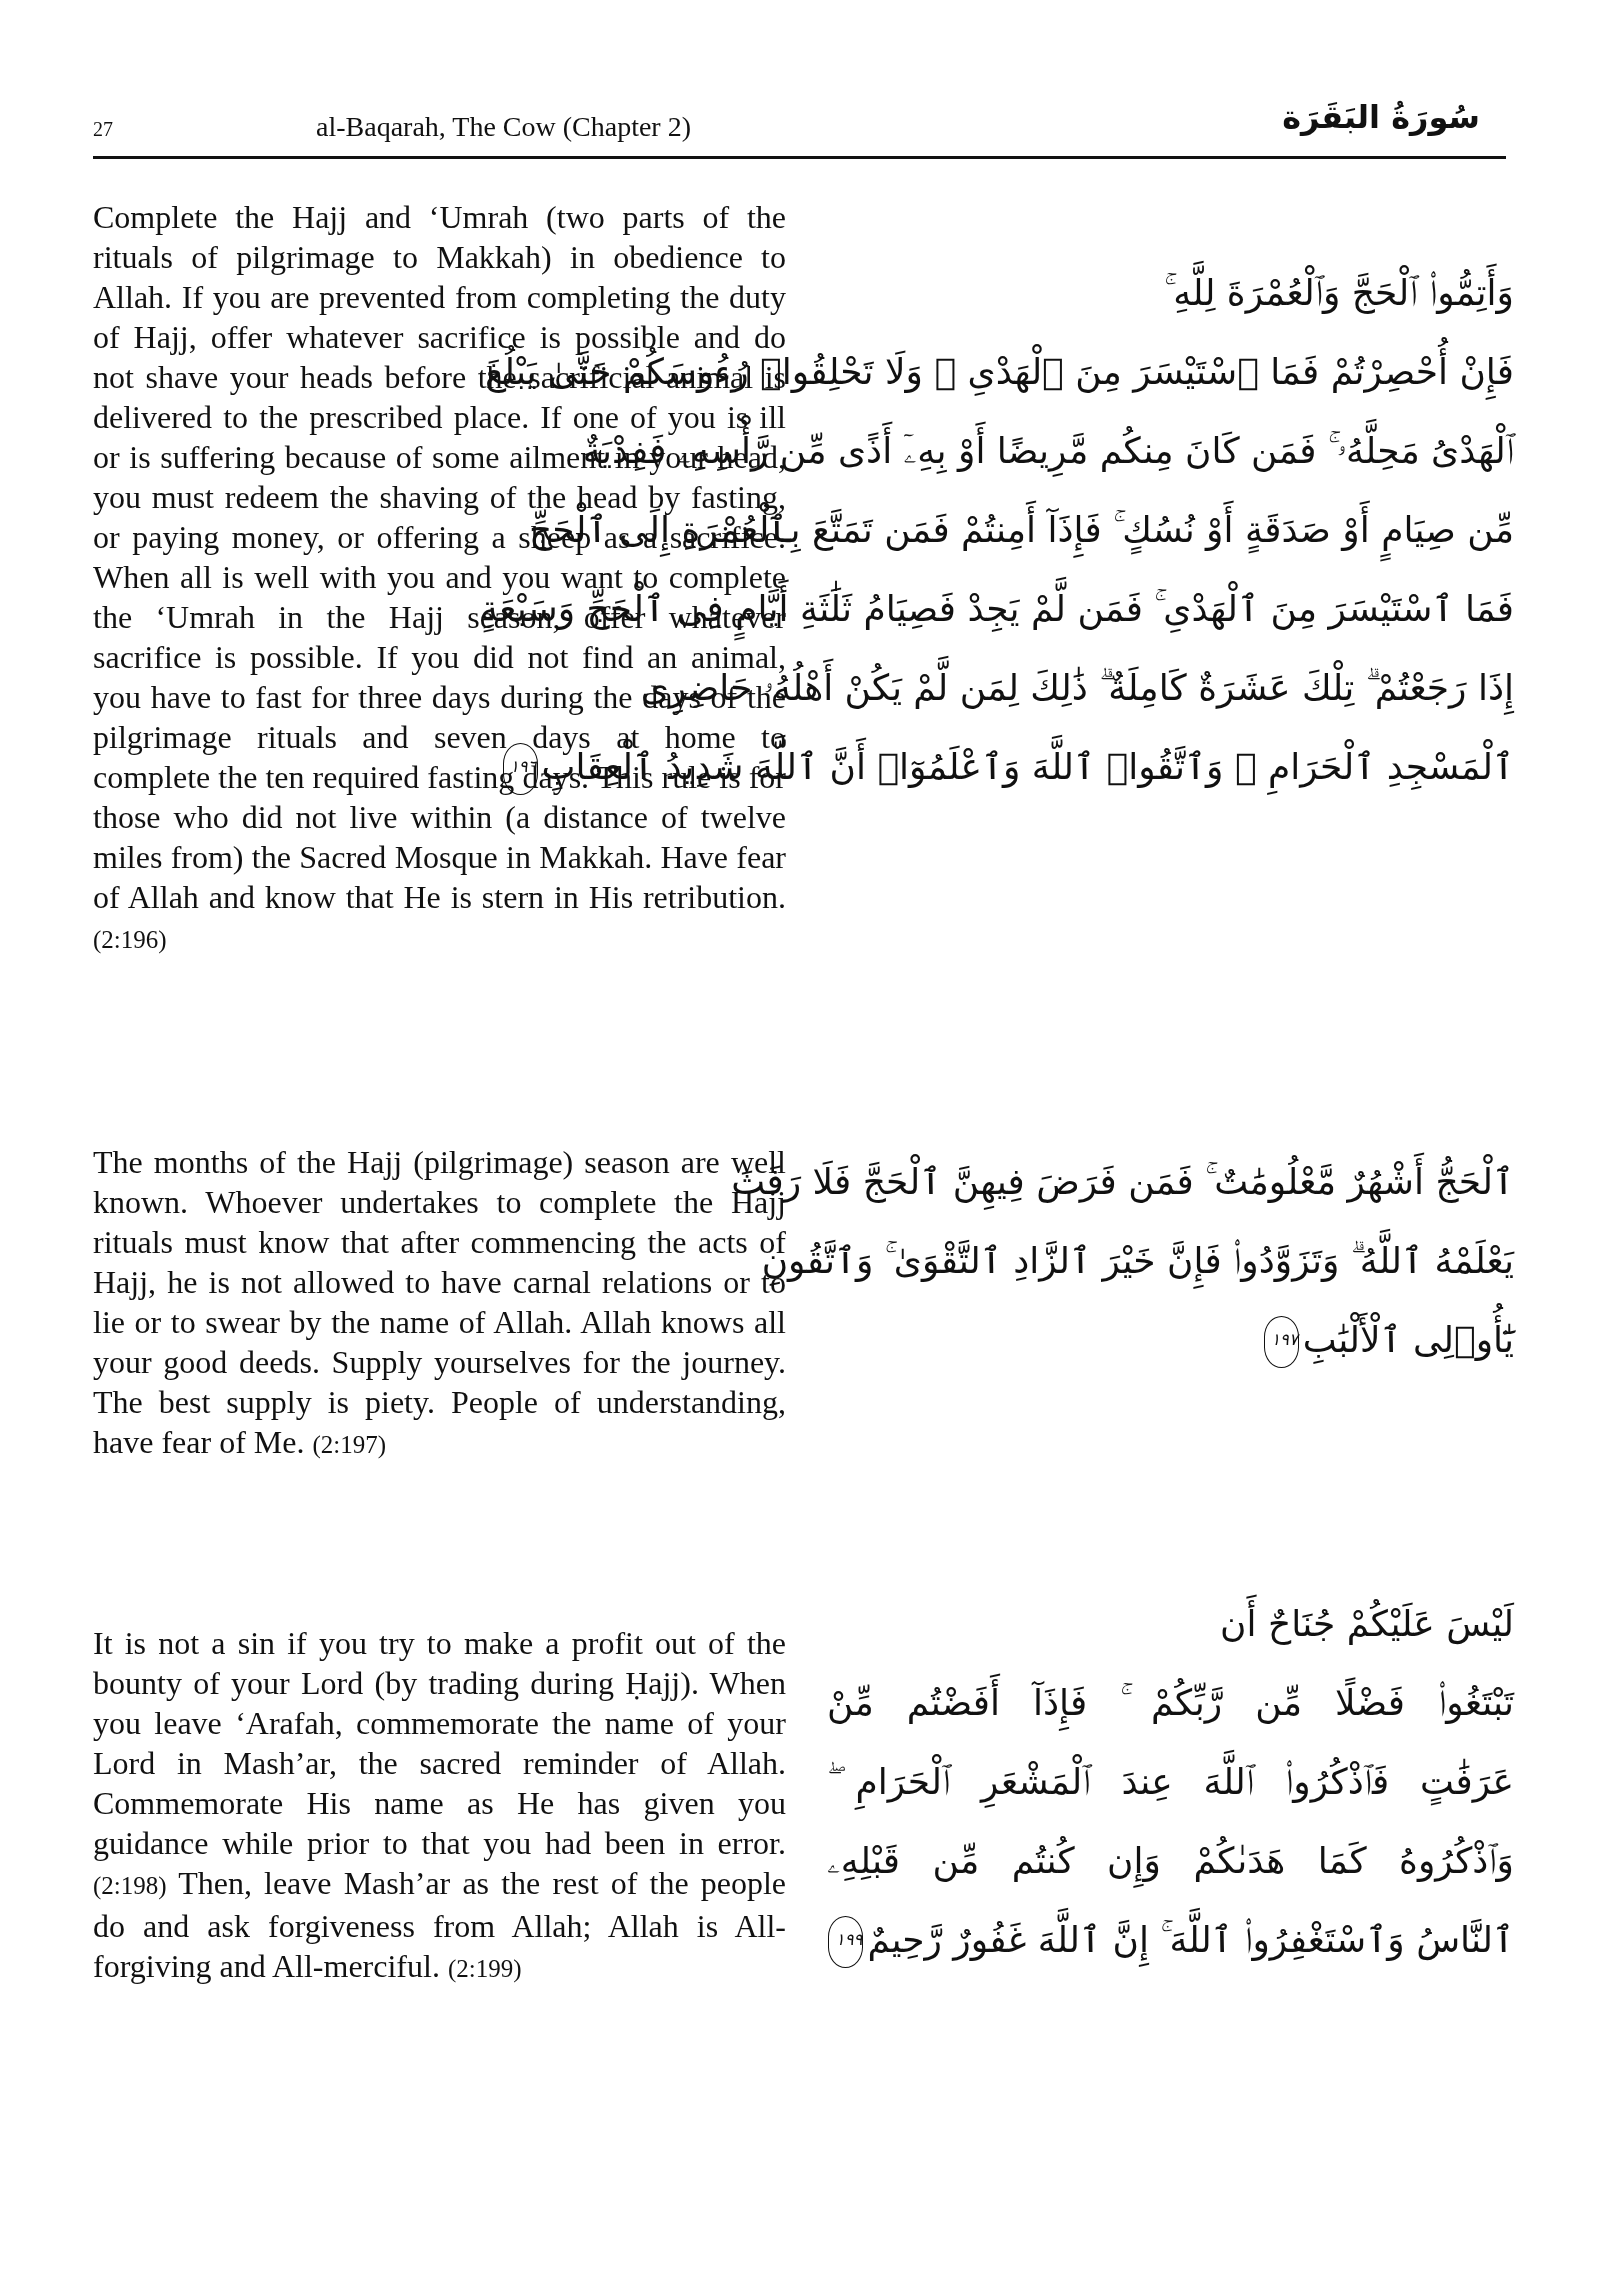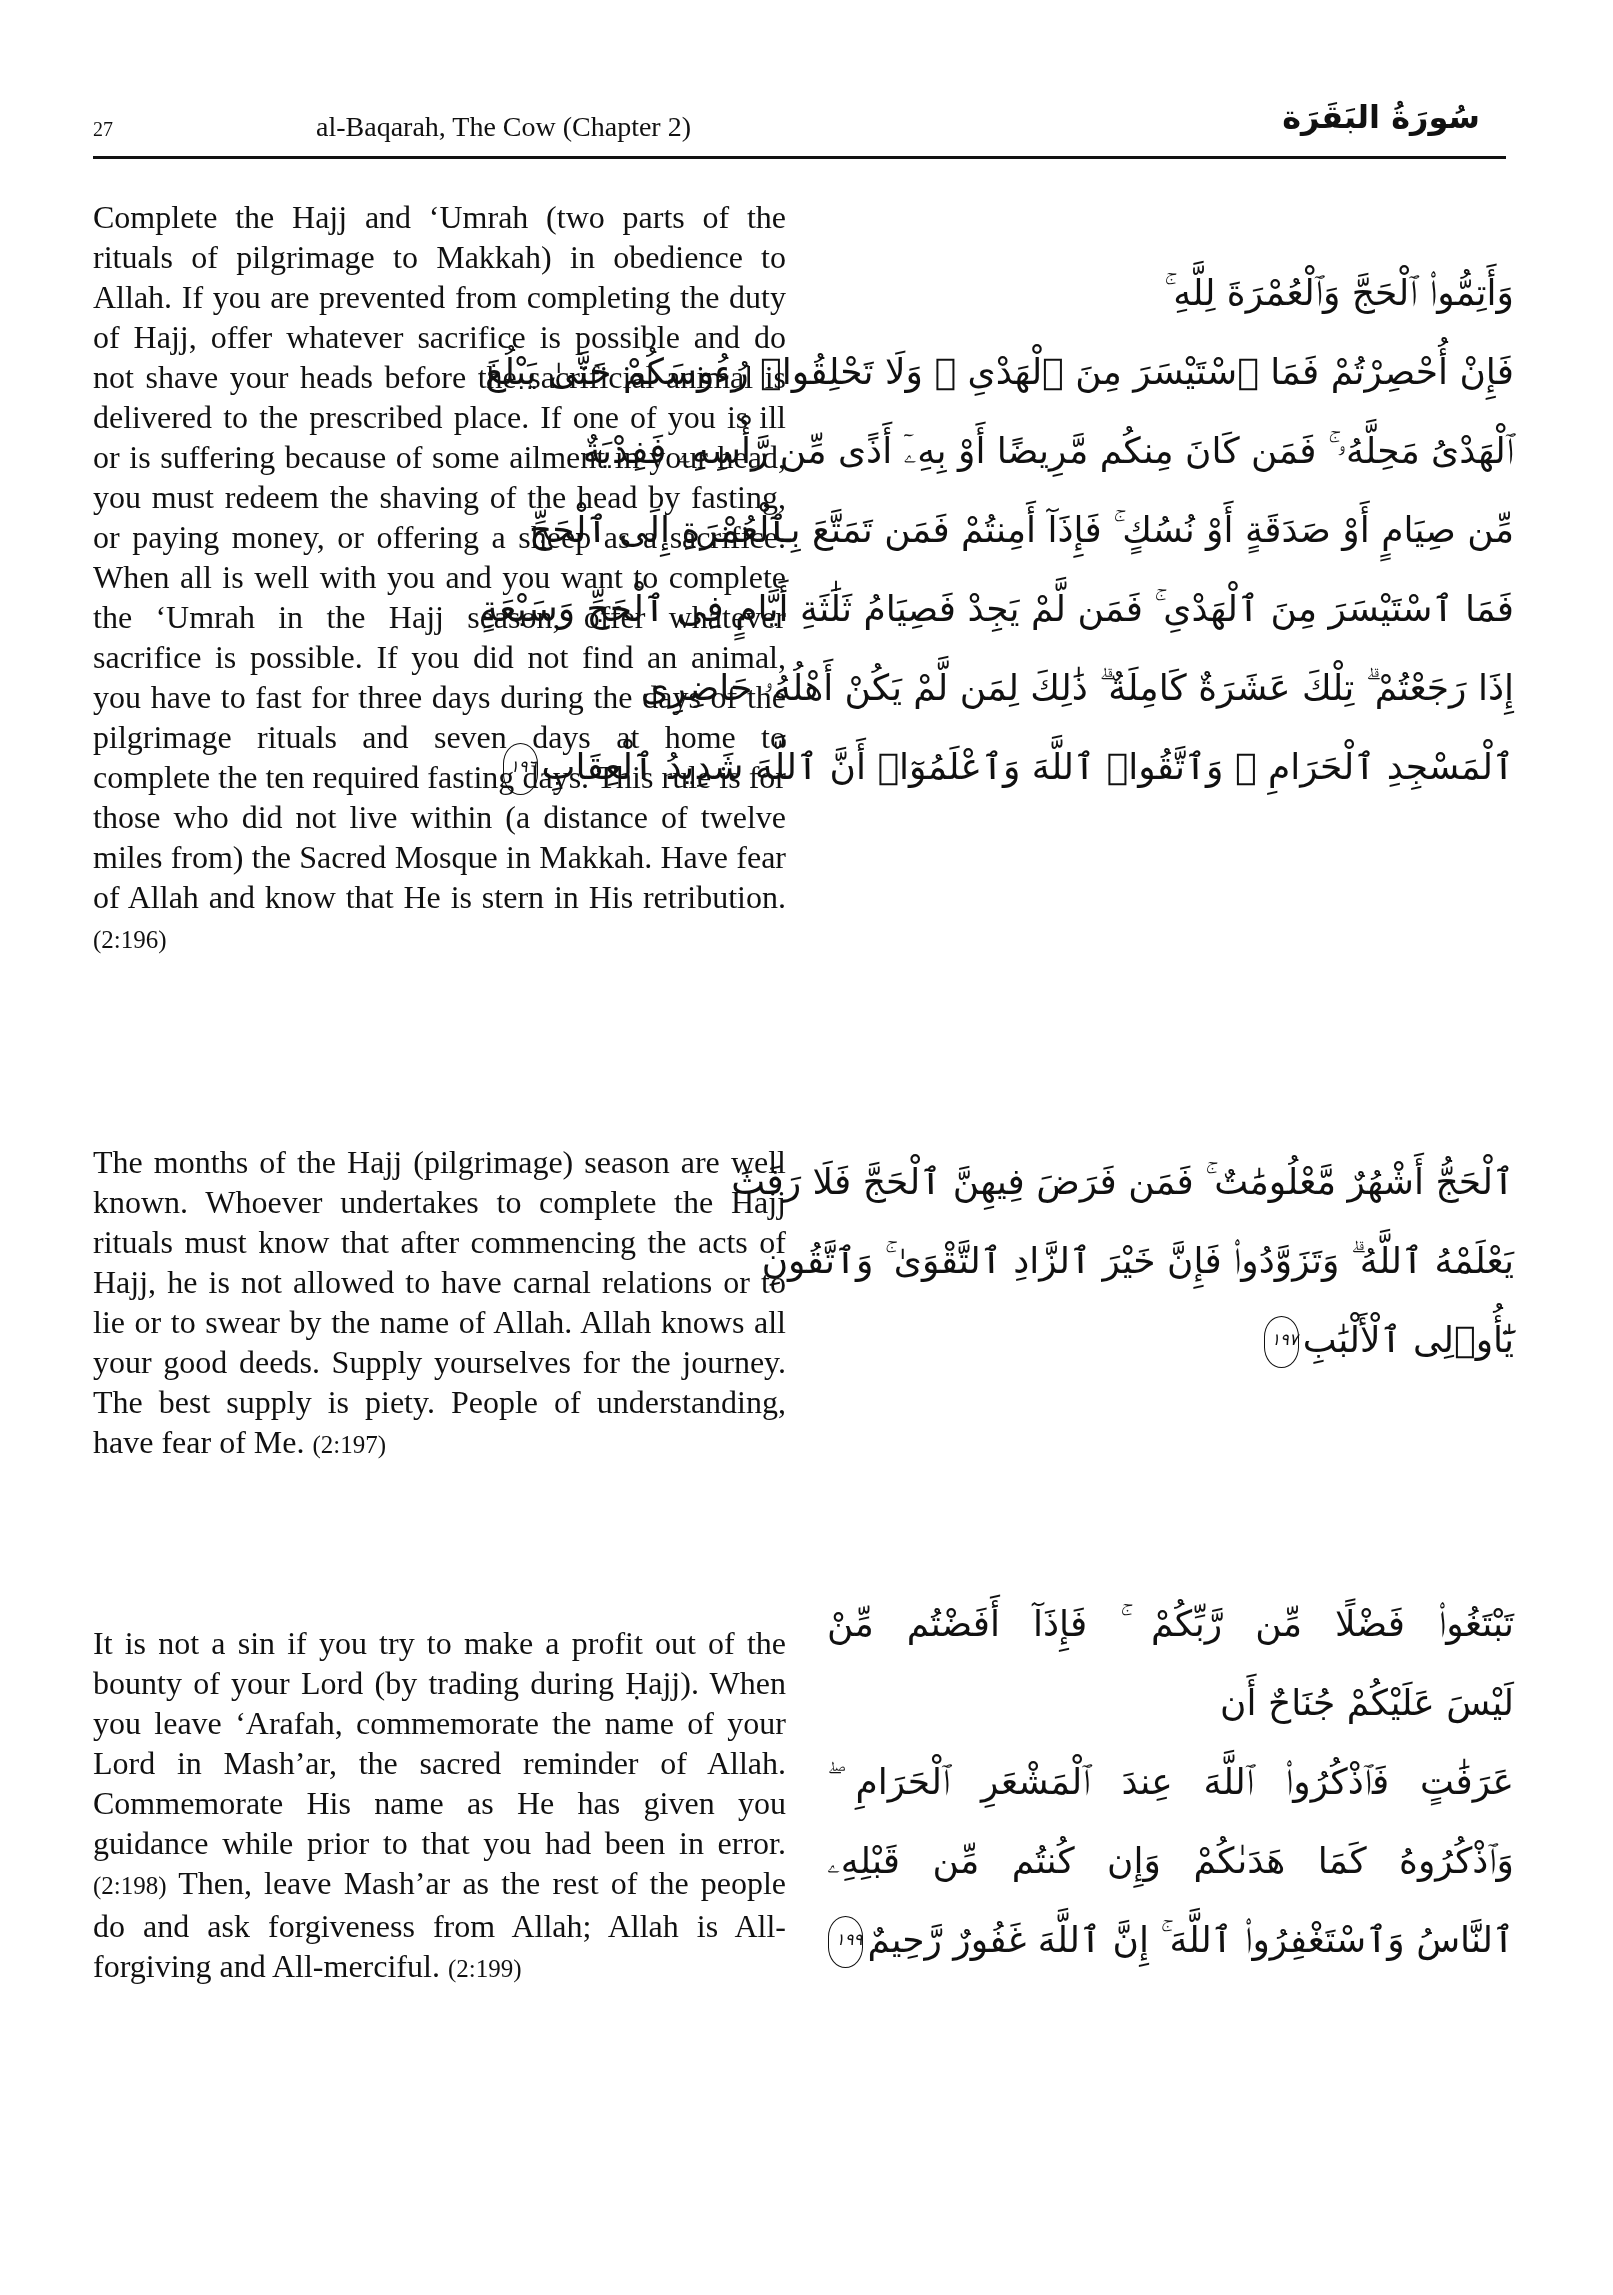--- a/index.html
+++ b/index.html
@@ -55,19 +55,19 @@
 
 <div class="ar" id="a2">
   <span class="line">ٱلْحَجُّ أَشْهُرٌ مَّعْلُومَٰتٌ ۚ فَمَن فَرَضَ فِيهِنَّ ٱلْحَجَّ فَلَا رَفَثَ</span>
   <span class="line">يَعْلَمْهُ ٱللَّهُ ۗ وَتَزَوَّدُوا۟ فَإِنَّ خَيْرَ ٱلزَّادِ ٱلتَّقْوَىٰ ۚ وَٱتَّقُونِ</span>
   <span class="line short"><span>يَٰٓأُو۟لِى ٱلْأَلْبَٰبِ</span><span class="medal">١٩٧</span></span>
 </div>
 
 <div class="en" id="p3"><span>It is not a sin if you try to make a profit out of the bounty of your Lord (by trading during Ḥajj). When you leave ‘Arafah, commemorate the name of your Lord in Mash’ar, the sacred reminder of Allah. Commemorate His name as He has given you guidance while prior to that you had been in error.</span> <span class="ref">(2:198)</span> <span>Then, leave Mash’ar as the rest of the people do and ask forgiveness from Allah; Allah is All-forgiving and All-merciful.</span> <span class="ref">(2:199)</span></div>
 
 <div class="ar" id="a3">
+  <span class="line short">لَيْسَ عَلَيْكُمْ جُنَاحٌ أَن</span>
   <span class="line">تَبْتَغُوا۟ فَضْلًا مِّن رَّبِّكُمْ ۚ فَإِذَآ أَفَضْتُم مِّنْ</span>
-  <span class="line short">لَيْسَ عَلَيْكُمْ جُنَاحٌ أَن</span>
   <span class="line">عَرَفَٰتٍ فَٱذْكُرُوا۟ ٱللَّهَ عِندَ ٱلْمَشْعَرِ ٱلْحَرَامِ ۖ</span>
   <span class="line">وَٱذْكُرُوهُ كَمَا هَدَىٰكُمْ وَإِن كُنتُم مِّن قَبْلِهِۦ</span>
   <span class="line short"><span>ٱلنَّاسُ وَٱسْتَغْفِرُوا۟ ٱللَّهَ ۚ إِنَّ ٱللَّهَ غَفُورٌ رَّحِيمٌ</span><span class="medal">١٩٩</span></span>
 </div>
 
 
 </body></html>

